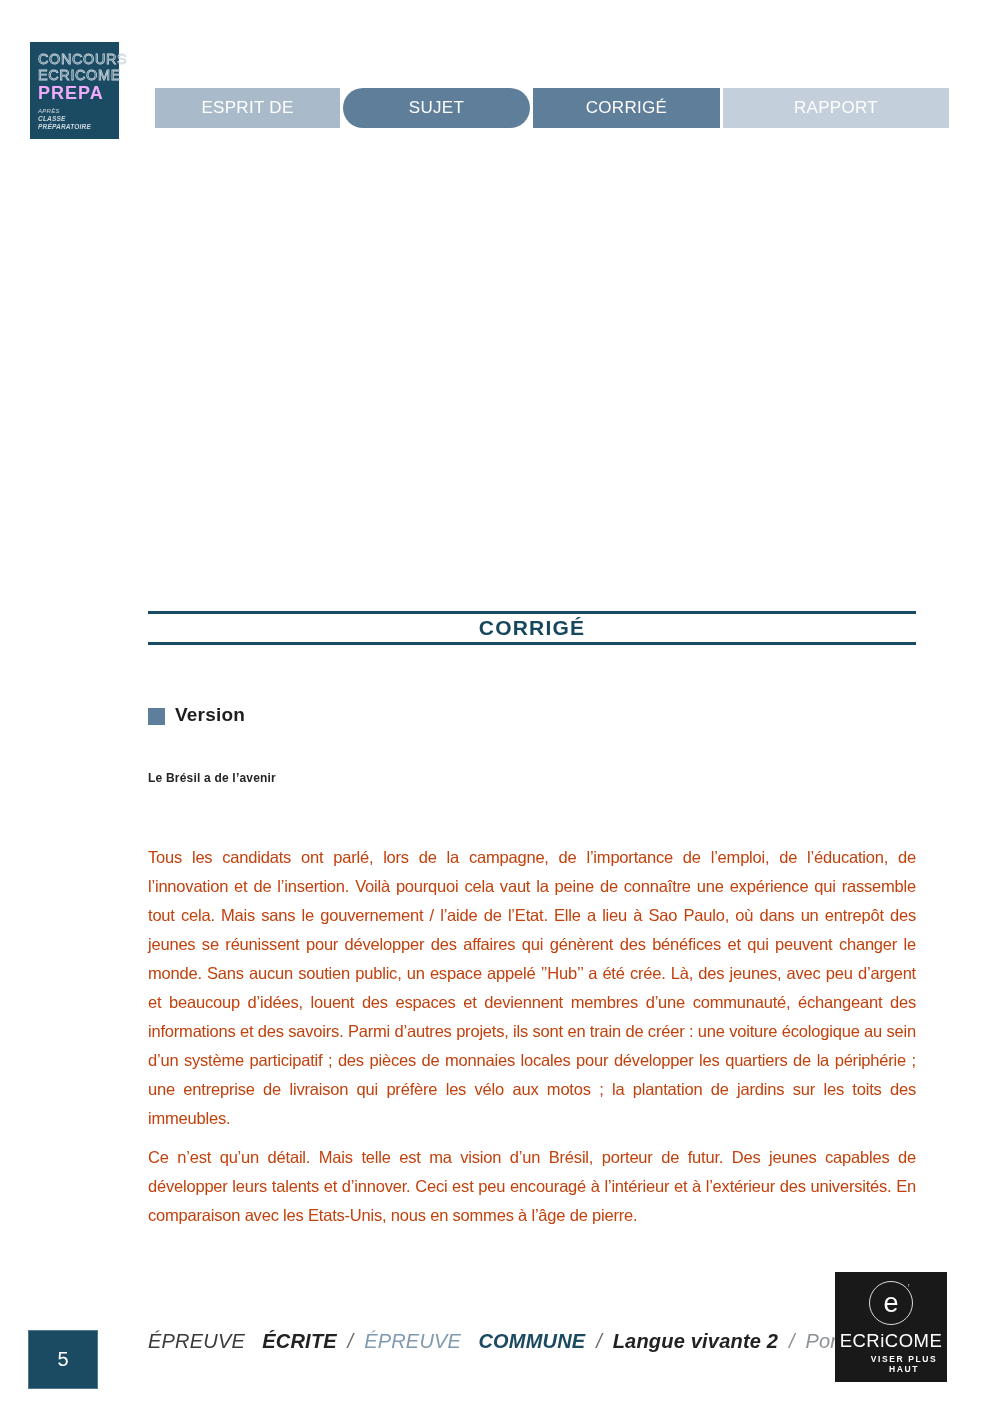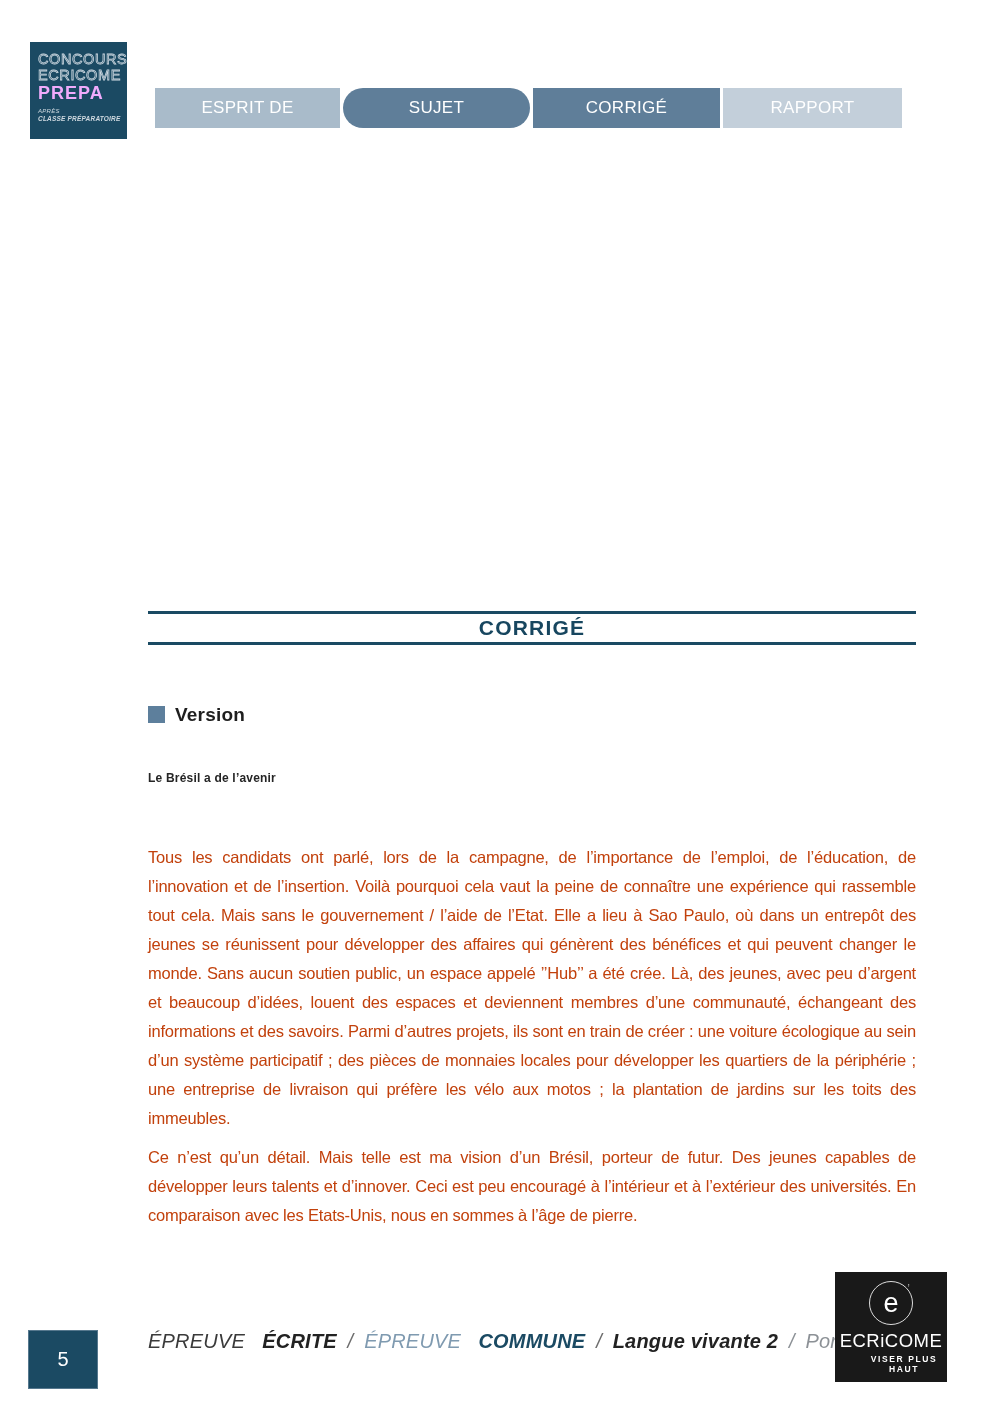--- a/index.html
+++ b/index.html
@@ -4,21 +4,21 @@
 <style>
   * { margin:0; padding:0; box-sizing:border-box; }
   html,body { background:#ffffff; }
   body {
     width:1004px; height:1417px; position:relative; overflow:hidden;
     font-family:"Liberation Sans", sans-serif;
   }
 
   
   .logo-square {
-    position:absolute; left:30px; top:42px; width:97px; height:97px;
+    position:absolute; left:30px; top:42px; width:89px; height:97px;
     background:#1b4a63; color:#c6d2db; padding:9px 6px 0 8px;
   }
   .logo-line-outline {
     font-size:14.5px; letter-spacing:.6px; line-height:16px; font-weight:400;
     color:#8fa6b5;
   }
   @supports (-webkit-text-stroke: 1px #fff) {
     .logo-line-outline { color:transparent; -webkit-text-stroke:.8px #c9d5de; }
   }
   .logo-prepa { font-size:18px; font-weight:700; color:#f0abfc; letter-spacing:1px; line-height:20px; }
@@ -27,34 +27,34 @@
 
   
   .tabs { position:absolute; left:155px; top:88px; display:flex; gap:3px; }
   .tab {
     height:40px; line-height:40px; text-align:center; color:#ffffff;
     font-size:17px; font-weight:500; letter-spacing:.3px; cursor:pointer;
   }
   .tab-0 { width:185px; background:#a9bbca; }
   .tab-1 { width:187px; background:#5f7e99;border-radius:20px; }
   .tab-2 { width:187px; background:#5f7e99; }
-  .tab-3 { width:179px; background:#c3cfda; }
+  .tab-3 { width:226px; background:#c3cfda; }
 
   
   .corrige-band {
     position:absolute; left:148px; top:611px; width:768px; height:34px;
     border-top:3px solid #1a4a63; border-bottom:3px solid #1a4a63;
   }
   .corrige-band .band-title {
     text-align:center; line-height:27px; font-size:21px; font-weight:700;
     letter-spacing:1.2px; color:#17465f;
   }
 
   
-  .version-row { position:absolute; left:148px; top:704px; display:flex; align-items:flex-start; }
+  .version-row { position:absolute; left:148px; top:704px; display:flex; align-items:center; }
   .bullet-square { width:17px; height:17px; background:#5d7f9c; margin-right:10px; margin-top:2px; }
   .version-label { font-size:19px; font-weight:700; color:#1e1e1e; letter-spacing:.2px; }
 
   
   .exercise-title {
     position:absolute; left:148px; top:771px;
     font-size:12px; font-weight:700; color:#252525; letter-spacing:.2px;
   }
 
   

